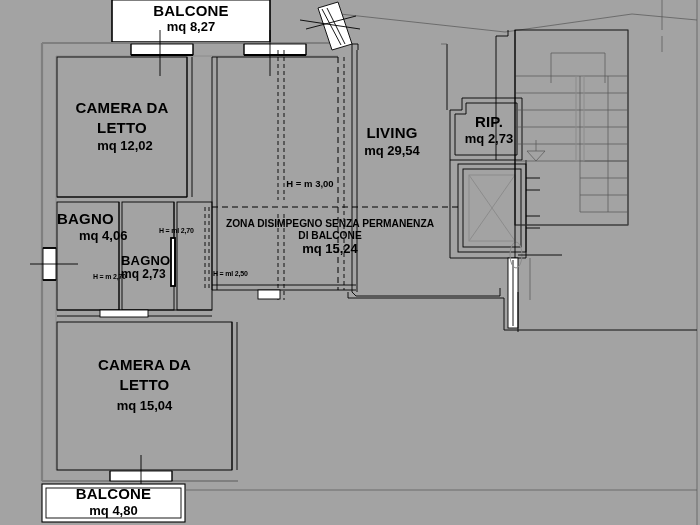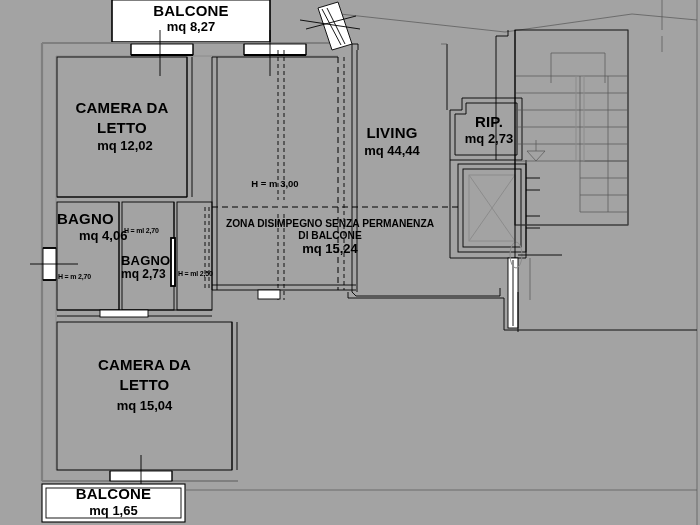--- a/index.html
+++ b/index.html
@@ -56,20 +56,21 @@
     line-height: 12px;
   }
   .zone-text {
     font-size: 10.2px;
     font-weight: bold;
     line-height: 12px;
   }
   .h-note {
     font-size: 9.5px;
     font-weight: bold;
+    margin-left: 35px;
   }
   .h-note.tiny { font-size: 7px; letter-spacing: -0.2px; }
 </style>
 </head>
 <body>
 
 <div id="plan-root">
 
   <svg class="plan-svg" viewBox="0 0 700 525">
 
@@ -309,25 +310,25 @@
   <div class="label room-name small" style="left:120px; top:252px; width:54px; text-align:left; padding-left:1px;">BAGNO</div>
   <div class="label room-area" style="left:120px; top:268px; width:54px; text-align:left; padding-left:1px; font-size:12px;">mq 2,73</div>
   <div class="label h-note tiny" style="left:176px; top:270px; width:40px; text-align:left; padding-left:2px;">H = ml 2,50</div>
 
   <div class="label h-note" style="left:212px; top:178px; width:126px;">H = m 3,00</div>
   <div class="label zone-text" style="left:208px; top:218px; width:244px;">ZONA DISIMPEGNO SENZA PERMANENZA</div>
   <div class="label zone-text" style="left:208px; top:230px; width:244px;">DI BALCONE</div>
   <div class="label room-area" style="left:208px; top:243px; width:244px;">mq 15,24</div>
 
   <div class="label room-name" style="left:346px; top:124px; width:92px;">LIVING</div>
-  <div class="label room-area" style="left:346px; top:145px; width:92px;">mq 44,44</div>
+  <div class="label room-area" style="left:346px; top:145px; width:92px;">mq 29,54</div>
 
   <div class="label room-name" style="left:458px; top:113px; width:62px;">RIP.</div>
   <div class="label room-area" style="left:458px; top:133px; width:62px;">mq 2,73</div>
 
   <div class="label room-name" style="left:57px; top:356px; width:175px;">CAMERA DA</div>
   <div class="label room-name" style="left:57px; top:376px; width:175px;">LETTO</div>
   <div class="label room-area" style="left:57px; top:400px; width:175px;">mq 15,04</div>
 
   <div class="label room-name" style="left:46px; top:485px; width:135px;">BALCONE</div>
-  <div class="label room-area" style="left:46px; top:505px; width:135px;">mq 1,65</div>
+  <div class="label room-area" style="left:46px; top:505px; width:135px;">mq 4,80</div>
 
 </div>
 
 </body></html>

